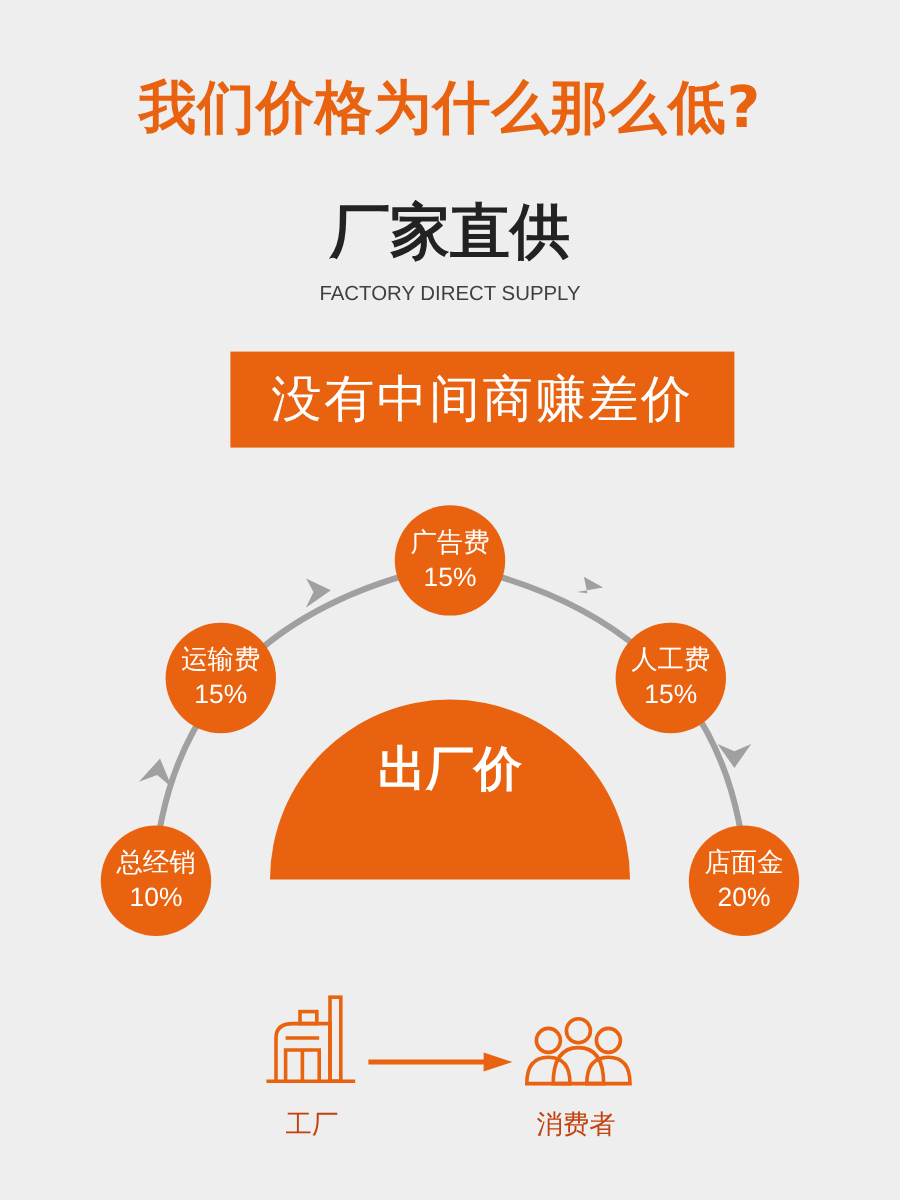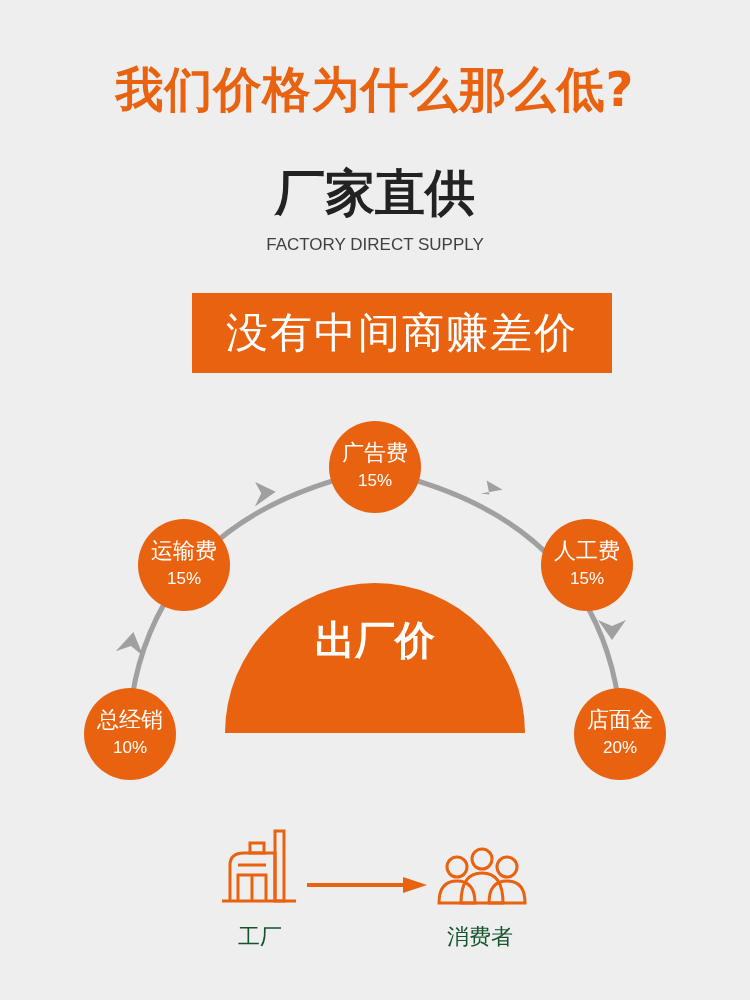--- a/index.html
+++ b/index.html
@@ -7,25 +7,25 @@
          font-family:"DejaVu Sans","Liberation Sans",sans-serif; }
   .abs { position:absolute; }
   .title { left:0; width:750px; top:58px; text-align:center; font-size:48px; font-weight:bold; color:#e8620f; letter-spacing:1px; }
   .sub { left:0; width:750px; top:160px; text-align:center; font-size:50px; color:#222; font-weight:bold;font-family:Liberation Serif, serif; }
   .en { left:0; width:750px; top:235px; text-align:center; font-size:17px; color:#404040; font-family:"Liberation Sans",sans-serif; }
   .banner { left:165px; top:293px; width:420px; height:80px; background:#e8620f; color:#fff; font-size:42px;
             display:flex; align-items:center; justify-content:center; letter-spacing:2px;margin-left:27px; }
   .node { width:92px; height:92px; border-radius:50%; background:#e8620f; color:#fff;
           display:flex; flex-direction:column; align-items:center; justify-content:center; text-align:center; }
   .node .l { font-size:22px; font-weight:normal; line-height:28px; }
-  .node .v { font-size:17px; line-height:28px; font-family:"Liberation Sans",sans-serif; }
+  .node .v { font-size:22px; line-height:28px; font-family:"Liberation Sans",sans-serif; }
   .dome { left:225px; top:583px; width:300px; height:150px; background:#e8620f;
           border-radius:150px 150px 0 0; color:#fff; font-size:40px; font-weight:bold;
           display:flex; align-items:flex-start; justify-content:center; padding-top:30px; box-sizing:border-box; }
-  .foot { font-size:22px; color:#14532d; text-align:center; }
+  .foot { font-size:22px; color:#c2410c; text-align:center; }
 </style>
 </head>
 <body>
 
 <div class="abs title">我们价格为什么那么低?</div>
 <div class="abs sub">厂家直供</div>
 <div class="abs en">FACTORY DIRECT SUPPLY</div>
 <div class="abs banner">
     <span>没有中间商赚差价</span>
   </div>
@@ -45,21 +45,21 @@
   <span class="v">10%</span>
 </div>
 <div class="abs node" style="left:138px;top:519px">
   <span class="l">运输费</span>
   <span class="v">15%</span>
 </div>
 <div class="abs node" style="left:329px;top:421px">
   <span class="l">广告费</span>
   <span class="v">15%</span>
 </div>
-<div class="abs node" style="left:541px;top:519px">
+<div class="abs node" style="left:513px;top:519px">
   <span class="l">人工费</span>
   <span class="v">15%</span>
 </div>
 <div class="abs node" style="left:574px;top:688px">
   <span class="l">店面金</span>
   <span class="v">20%</span>
 </div>
 
 <div class="abs dome">
     <span>出厂价</span>

